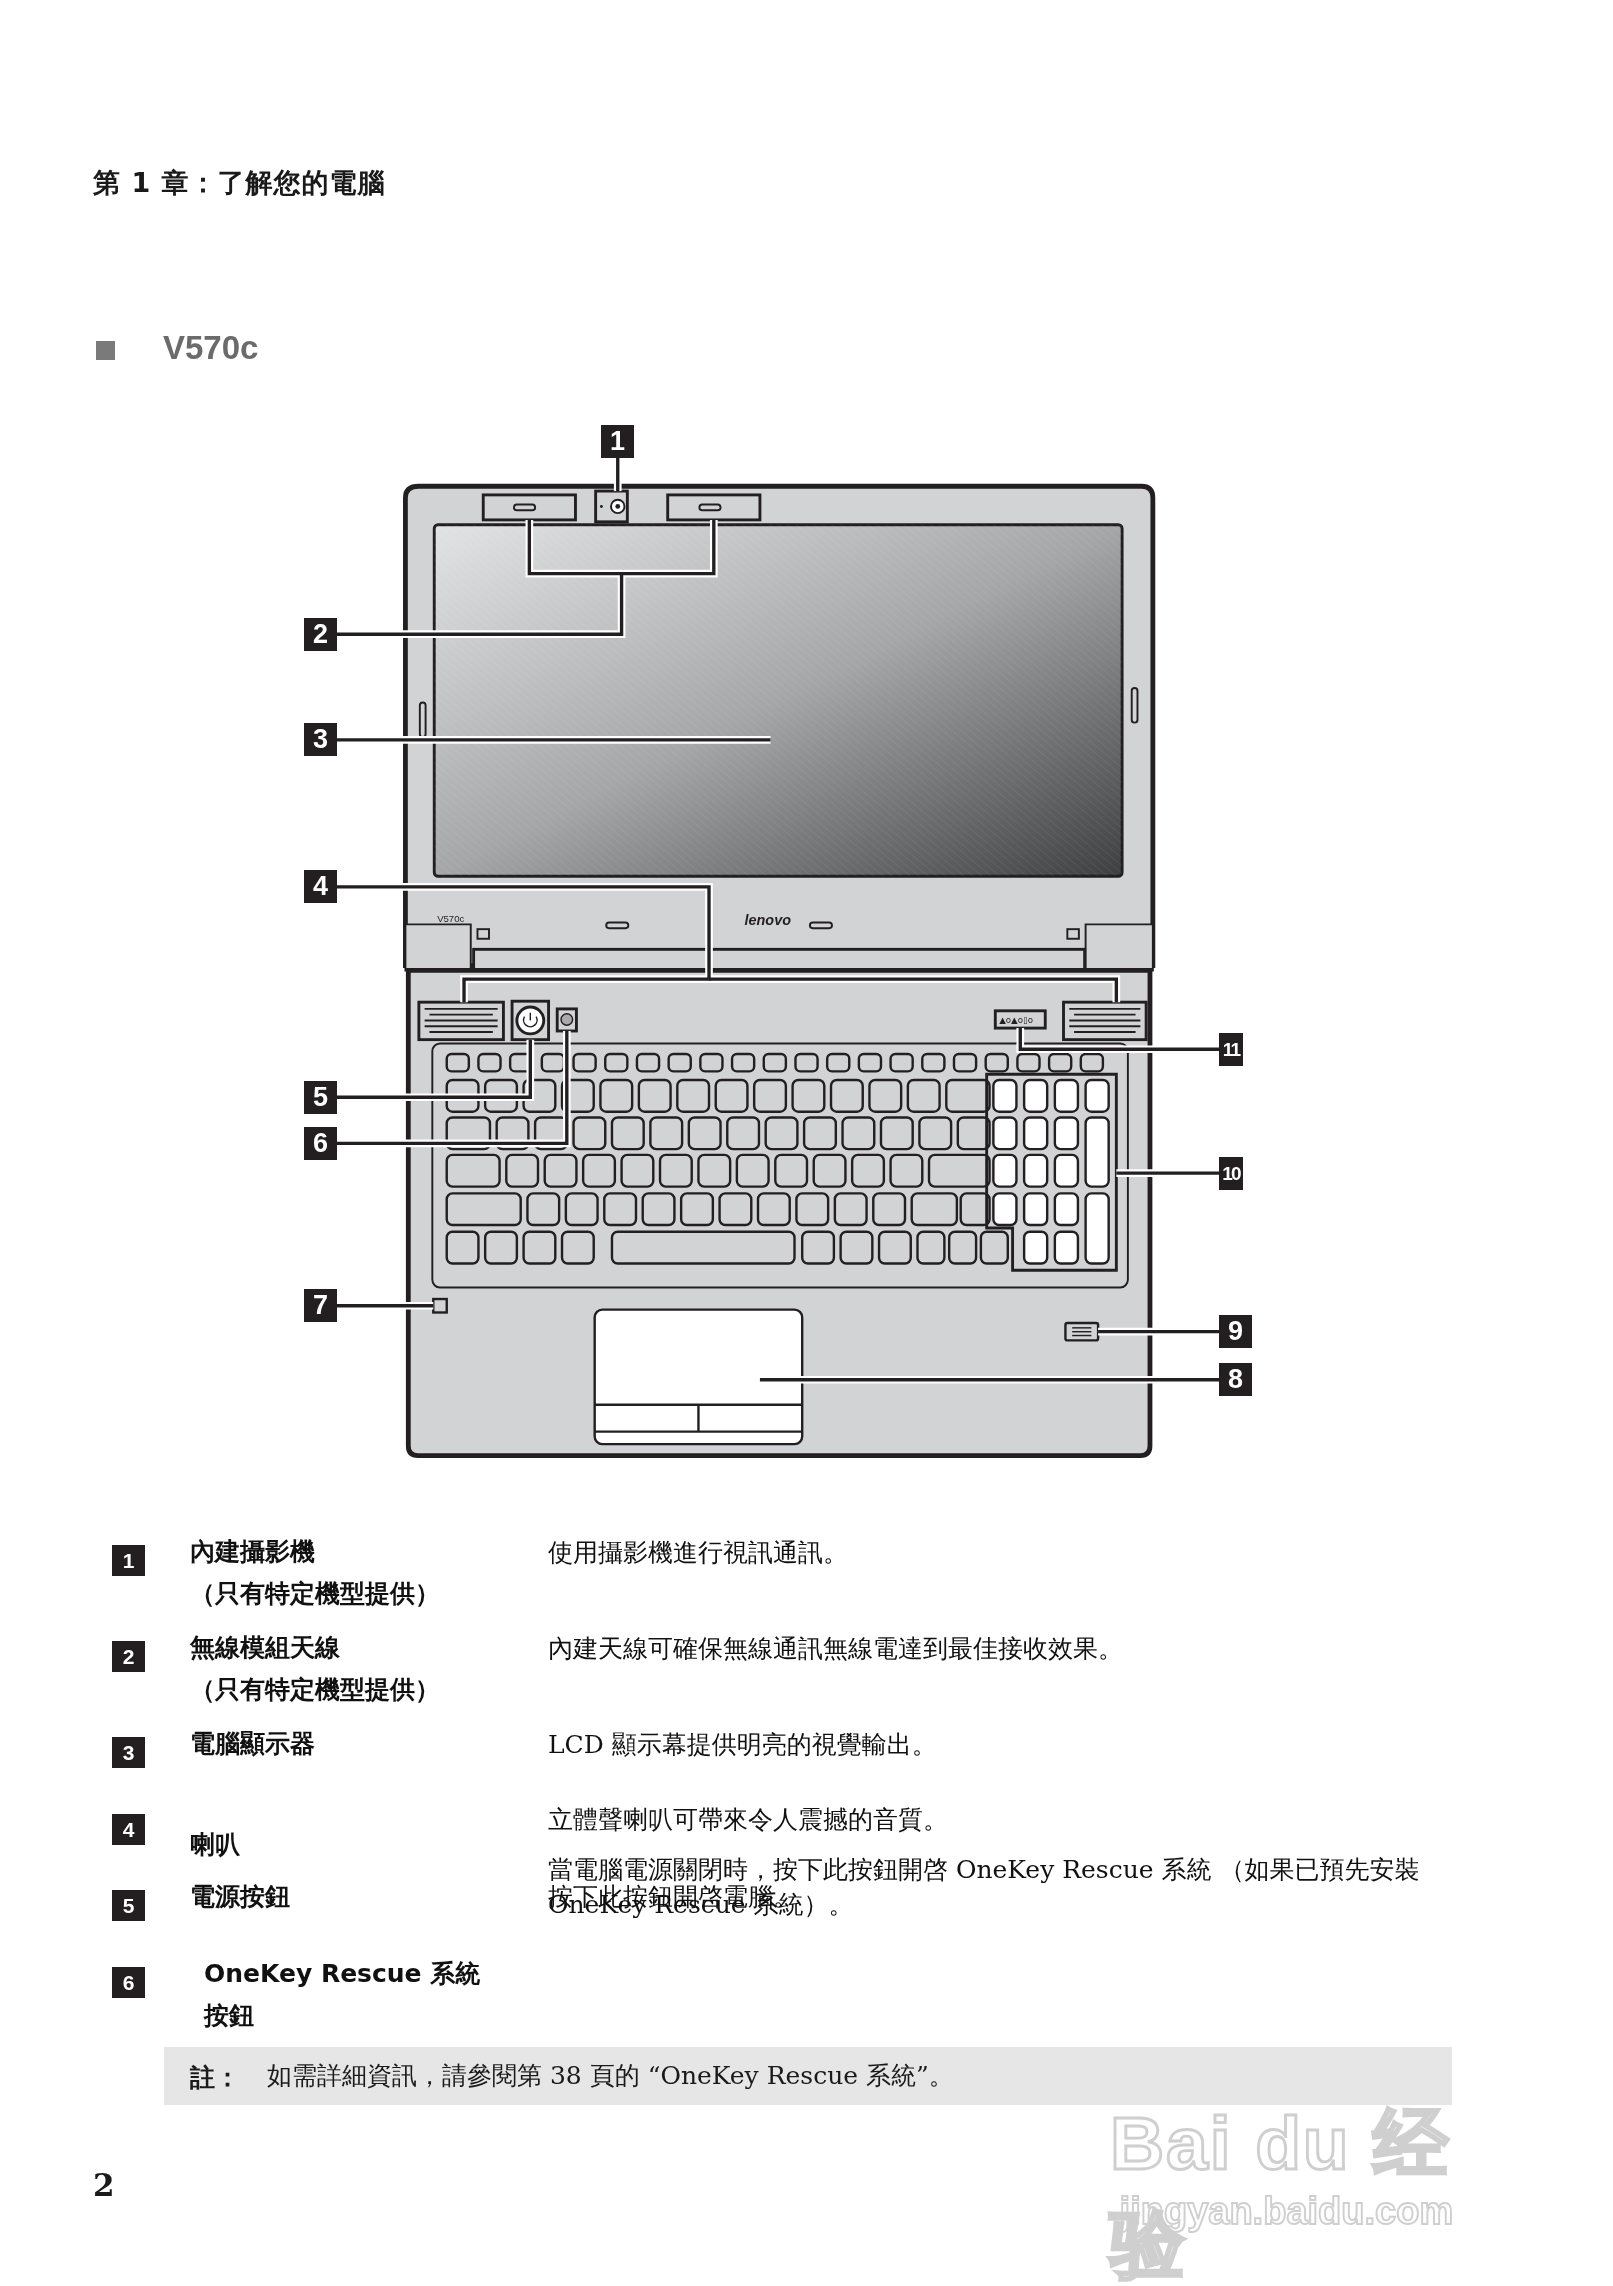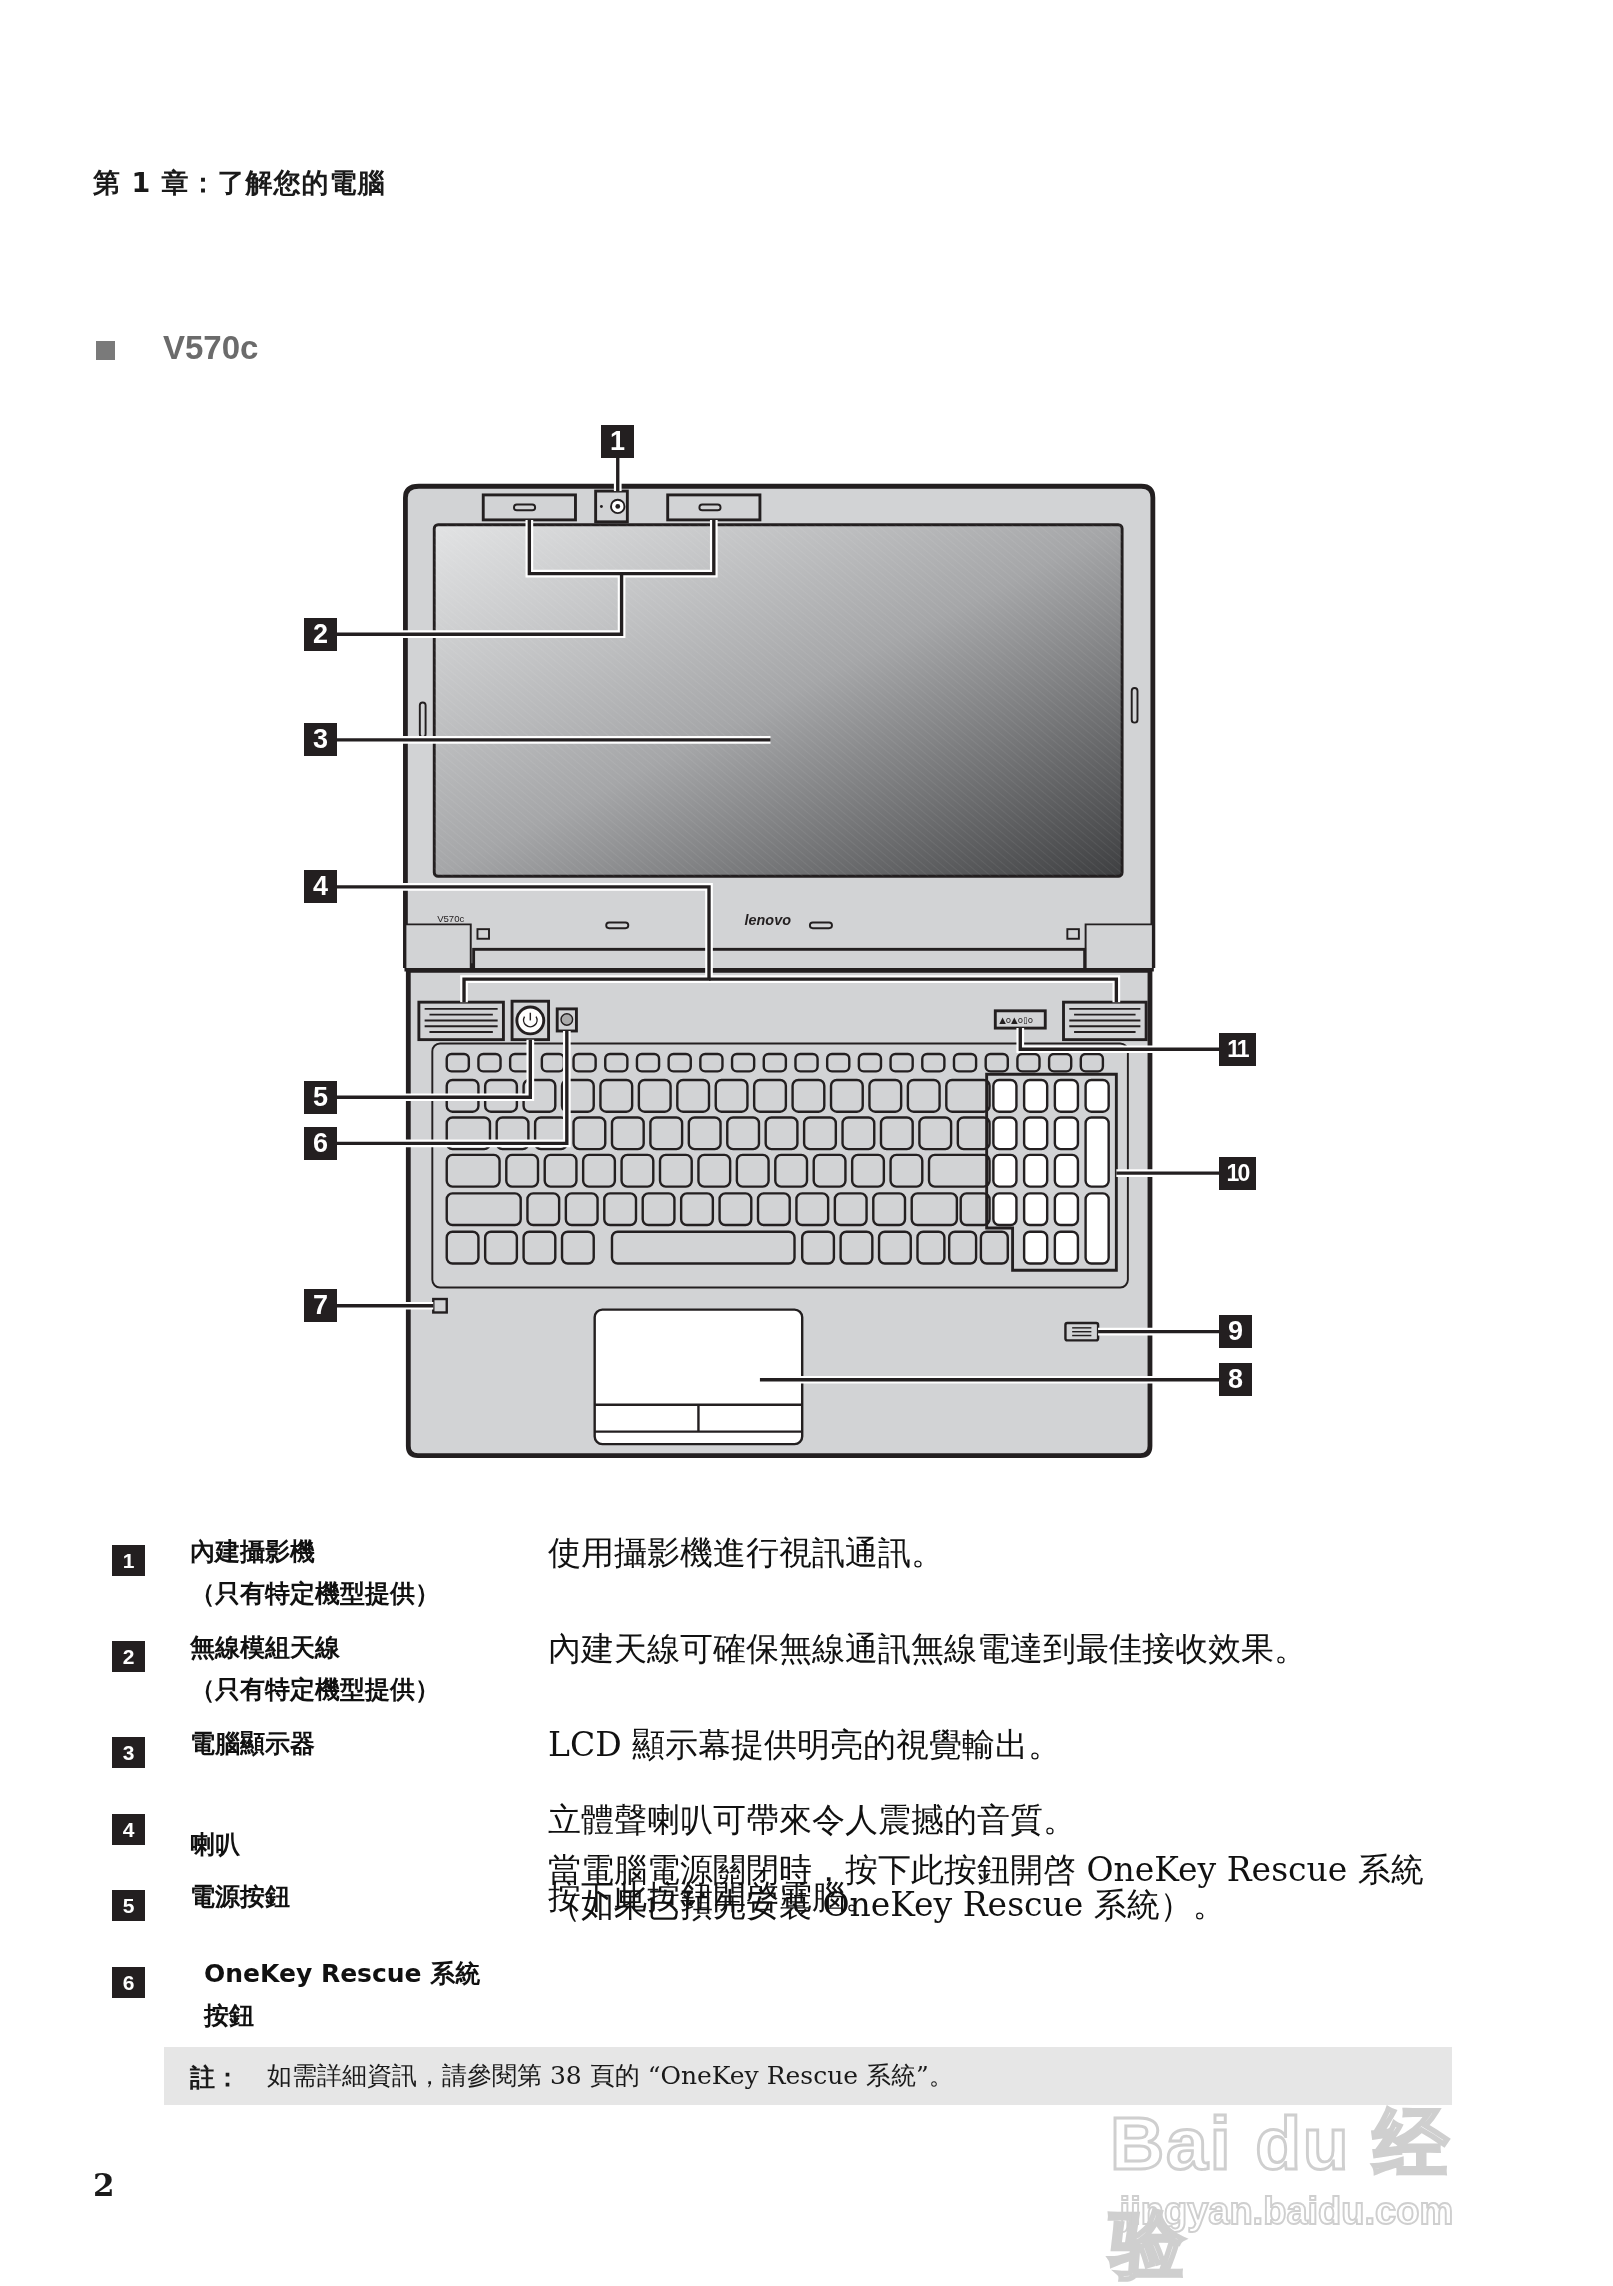--- a/index.html
+++ b/index.html
@@ -6,25 +6,25 @@
   body { width:1614px; height:2286px; position:relative; overflow:hidden;
          font-family:"DejaVu Sans","Liberation Sans",sans-serif; color:#1a1a1a; }
   .abs { position:absolute; }
   .chapter { left:93px; top:165px; font-size:27px; font-weight:bold; letter-spacing:1px; }
   .section-bullet { left:96px; top:341px; width:19px; height:19px; background:#7a7a7a; }
   .section-title { left:163px; top:329px; font-family:"Liberation Sans",sans-serif; font-weight:bold;
                    font-size:33px; color:#6b6b6b; }
   .diagram { left:0; top:0; width:1614px; height:1499px; }
   .callout { width:33px; height:33px; background:#231f20; color:#fff; font-family:"Liberation Sans",sans-serif;
              font-weight:bold; font-size:27px; line-height:33px; text-align:center; }
-  .callout.wide { width:37px; font-size:23px; letter-spacing:-1.9px; }
+  .callout.wide { width:24px; font-size:19px; letter-spacing:-1.9px; }
   .row-num { width:33px; height:31px; background:#231f20; color:#fff; font-family:"Liberation Sans",sans-serif;
              font-weight:bold; font-size:21px; line-height:31px; text-align:center; }
   .row-name { left:190px; font-size:25px; font-weight:bold; line-height:42px; color:#111; }
-  .row-desc { left:548px; font-family:"DejaVu Serif","Liberation Serif",serif; font-size:33px; line-height:35px; color:#111; width:893px; }
+  .row-desc { left:548px; font-family:"DejaVu Serif","Liberation Serif",serif; font-size:25px; line-height:35px; color:#111; width:893px; }
   .note-box { left:164px; top:2047px; width:1288px; height:58px; background:#e6e6e6; }
   .note-label { left:190px; top:2061px; font-size:25px; font-weight:bold; }
   .note-text { left:267px; top:2059px; font-family:"DejaVu Serif","Liberation Serif",serif; font-size:25px; }
   .page-number { left:93px; top:2167px; font-family:"DejaVu Serif","Liberation Serif",serif; font-weight:bold; font-size:31px; }
   .watermark { left:1110px; top:2056px; width:403px; height:192px; color:#d7d7d7; font-family:"Liberation Sans",sans-serif; }
   .wm-brand { position:absolute; left:0; top:38px; font-size:75px; font-weight:bold; letter-spacing:1.9px;
               color:transparent; -webkit-text-stroke:2.9px #cfcfcf; }
   .wm-url { position:absolute; left:9.6px; top:134px; font-size:38px; font-weight:bold; color:transparent; -webkit-text-stroke:1.9px #cfcfcf; }
 </style>
 </head>

